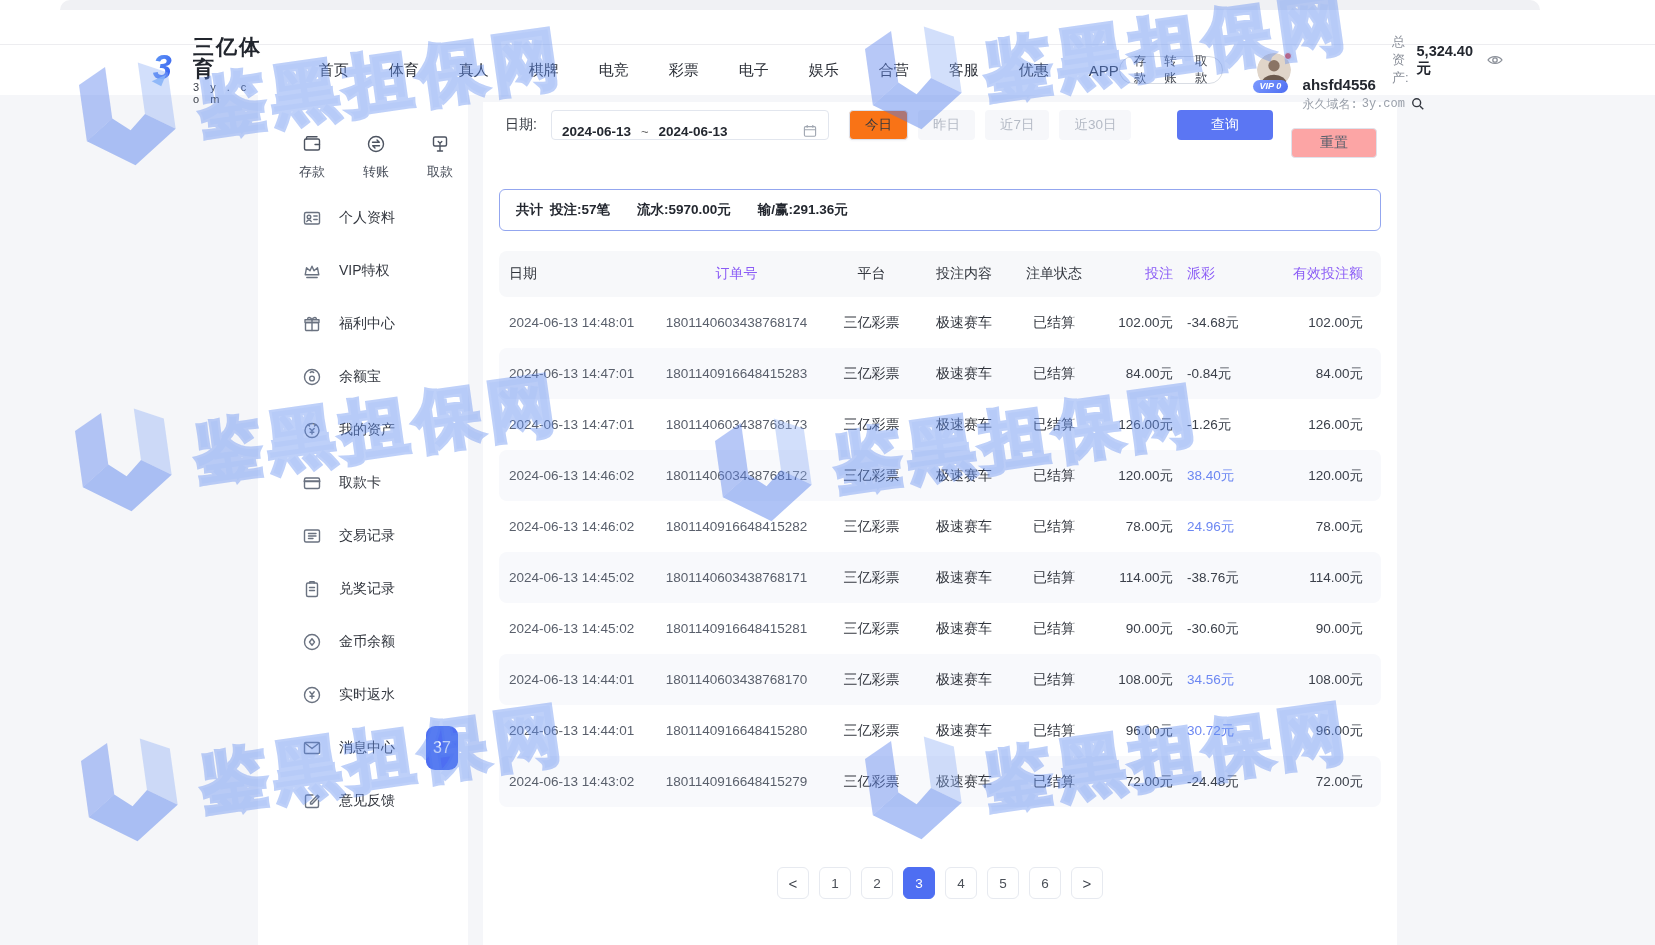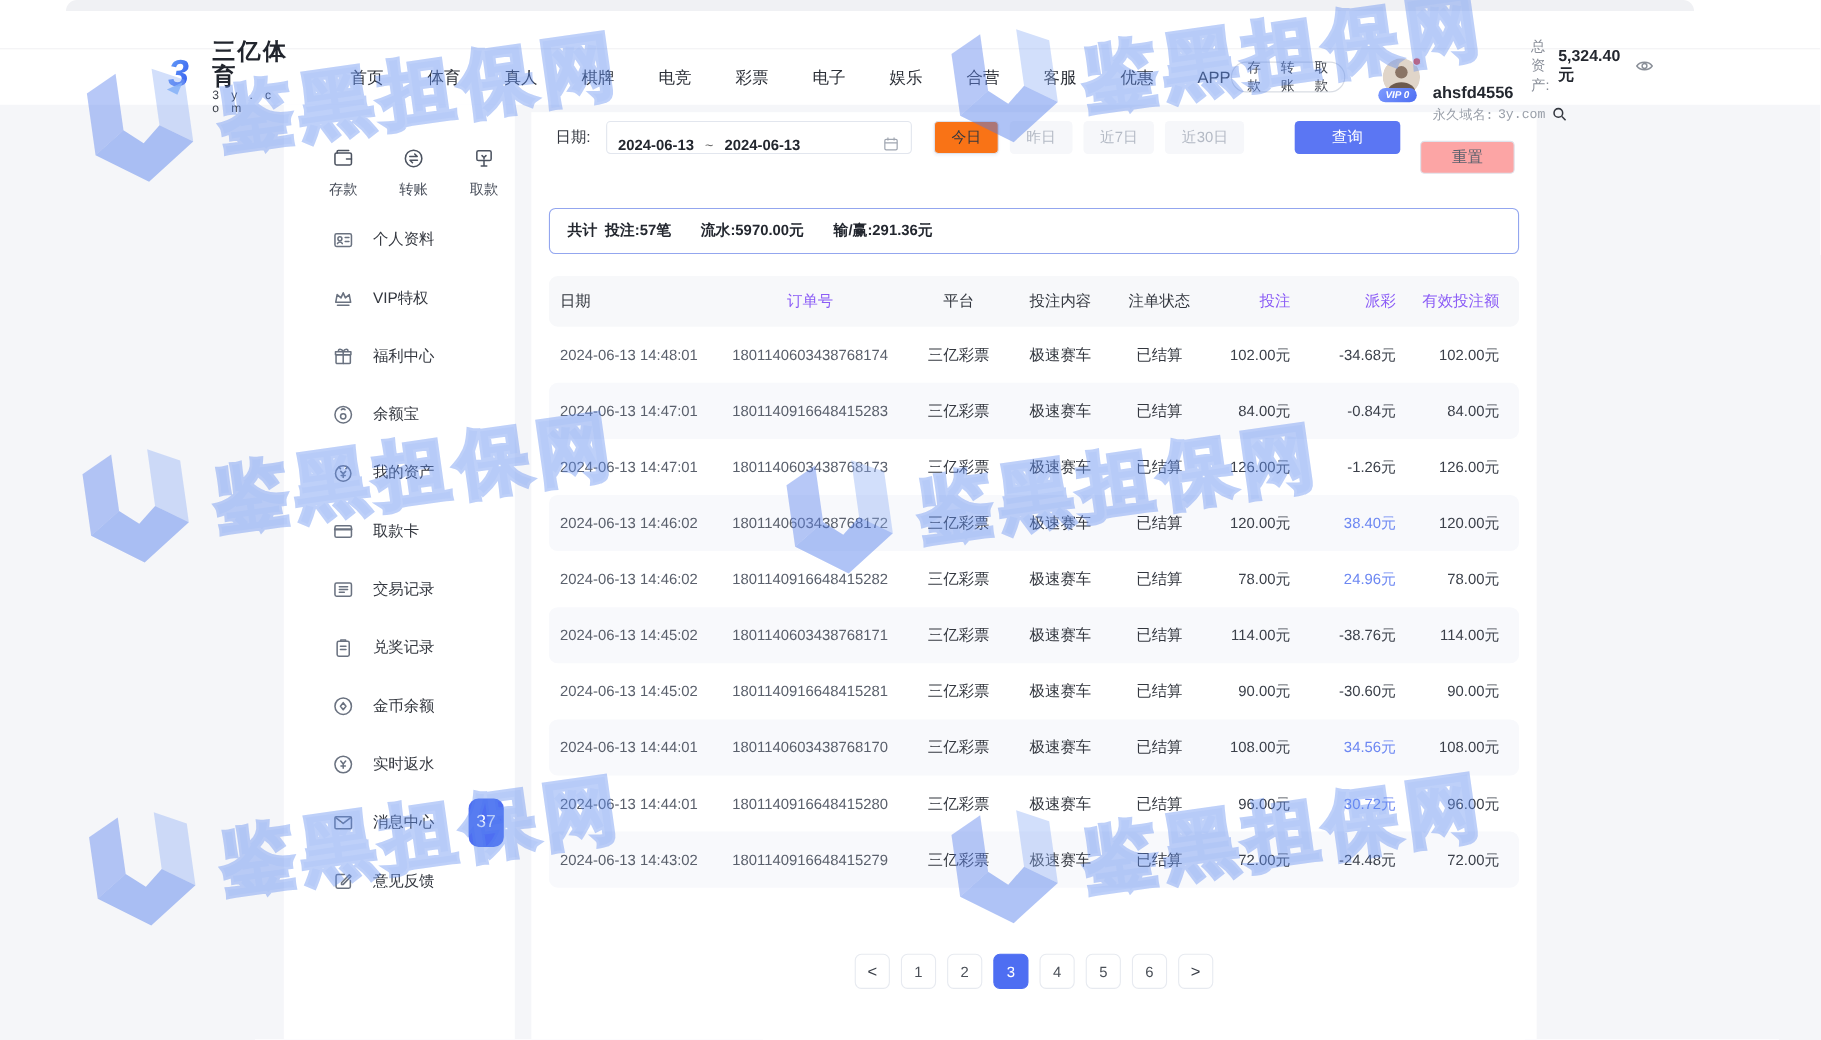--- a/index.html
+++ b/index.html
@@ -88,21 +88,21 @@
 
   
   .grid-row { display:grid; grid-template-columns:150px 175px 95px 90px 90px 88px 90px 104px; align-items:center; }
   .thead { margin-top:20px; height:46px; background:#f7f8fa; border-radius:8px; font-size:14px; color:#2f333b; }
   .trow { height:51px; font-size:13.5px; }
   .trow.alt { background:#f8f9fc; border-radius:8px; }
   .c1 { text-align:left; padding-left:10px; color:#5a606c; }
   .c2 { text-align:center; color:#5a606c; }
   .c3,.c4,.c5 { text-align:center; color:#33373f; font-size:14px; }
   .c6 { text-align:right; padding-right:14px; color:#3b404a; }
-  .c7 { text-align:right; padding-right:8px; color:#3b404a; }
+  .c7 { text-align:left; padding-right:8px; color:#3b404a; }
   .c8 { text-align:right; padding-right:18px; color:#3b404a; }
   .thead .c1 { color:#2f333b; }
   .thead .c2,.thead .c6,.thead .c7,.thead .c8 { color:#8b5cf6; }
   .c7.pos { color:#6c87f2; }
 
   
   .pagination { margin-top:60px; display:flex; justify-content:center; gap:10px; }
   .page-btn { width:32px; height:32px; border:1px solid #e7eaf0; border-radius:6px; background:#fff;
     color:#4b5058; font-size:13.5px; display:flex; align-items:center; justify-content:center;
     cursor:pointer; }

